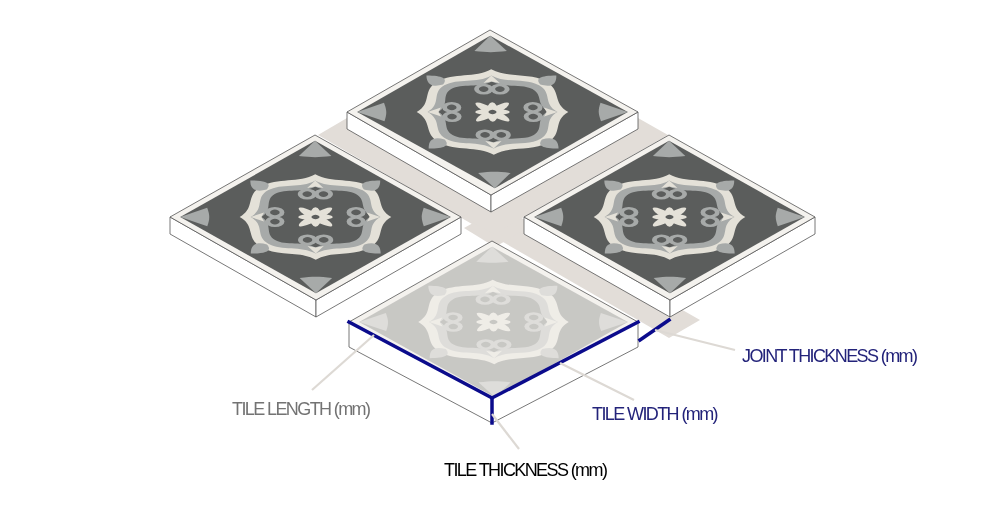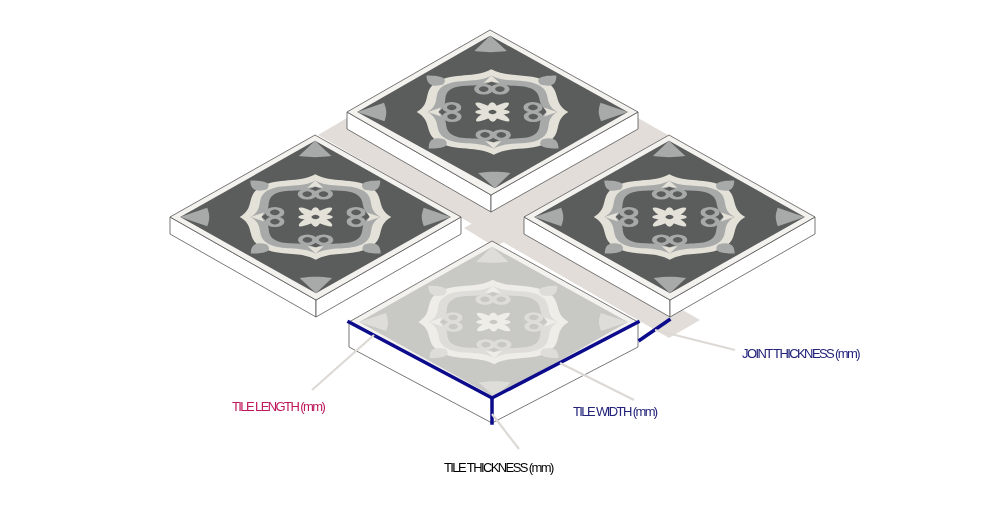--- a/index.html
+++ b/index.html
@@ -1,21 +1,21 @@
 <!DOCTYPE html>
 <html><head>
 <meta charset="utf-8">
 <style>
   html, body { margin: 0; padding: 0; background: #ffffff; }
   body { width: 1000px; height: 531px; overflow: hidden; position: relative; }
   #stage { position: absolute; left: 0; top: 0; width: 1000px; height: 531px; }
   .label {
     position: absolute;
     font-family: "Liberation Sans", sans-serif;
-    font-size: 13px;
+    font-size: 18px;
     letter-spacing: -1.6px;
     white-space: nowrap;
     line-height: 1;
   }
 </style>
 </head>
 <body>
 
 <svg id="stage" xmlns="http://www.w3.org/2000/svg" width="1000" height="531" viewBox="0 0 1000 531">
     <style>.m-dark{fill:#5b5d5c} .m-mid{fill:#a7aaa9} .m-light{fill:#e4e1d8}</style>
@@ -110,15 +110,15 @@
 
   <g id="leader-layer">
       <line x1="655" y1="330" x2="735" y2="350" stroke="#ddd9d4" stroke-width="2.2"></line>
       <line x1="374" y1="335" x2="312" y2="390" stroke="#ddd9d4" stroke-width="2.2"></line>
       <line x1="560" y1="363" x2="634" y2="400" stroke="#ddd9d4" stroke-width="2.2"></line>
       <line x1="492" y1="414" x2="519" y2="449" stroke="#ddd9d4" stroke-width="2.2"></line>
     </g>
 </svg>
 
 <div class="label" style="left: 742px; top: 347px; color: rgb(35, 35, 122);">JOINT THICKNESS (mm)</div>
-<div class="label" style="left: 232px; top: 400px; color: #be185d;">TILE LENGTH (mm)</div>
-<div class="label" style="left: 573px; top: 405px; color: rgb(35, 35, 122);">TILE WIDTH (mm)</div>
+<div class="label" style="left: 232px; top: 400px; color: #737373;">TILE LENGTH (mm)</div>
+<div class="label" style="left: 592px; top: 405px; color: rgb(35, 35, 122);">TILE WIDTH (mm)</div>
 <div class="label" style="left: 444px; top: 461px; color: #000000;">TILE THICKNESS (mm)</div>
 
 </body></html>

